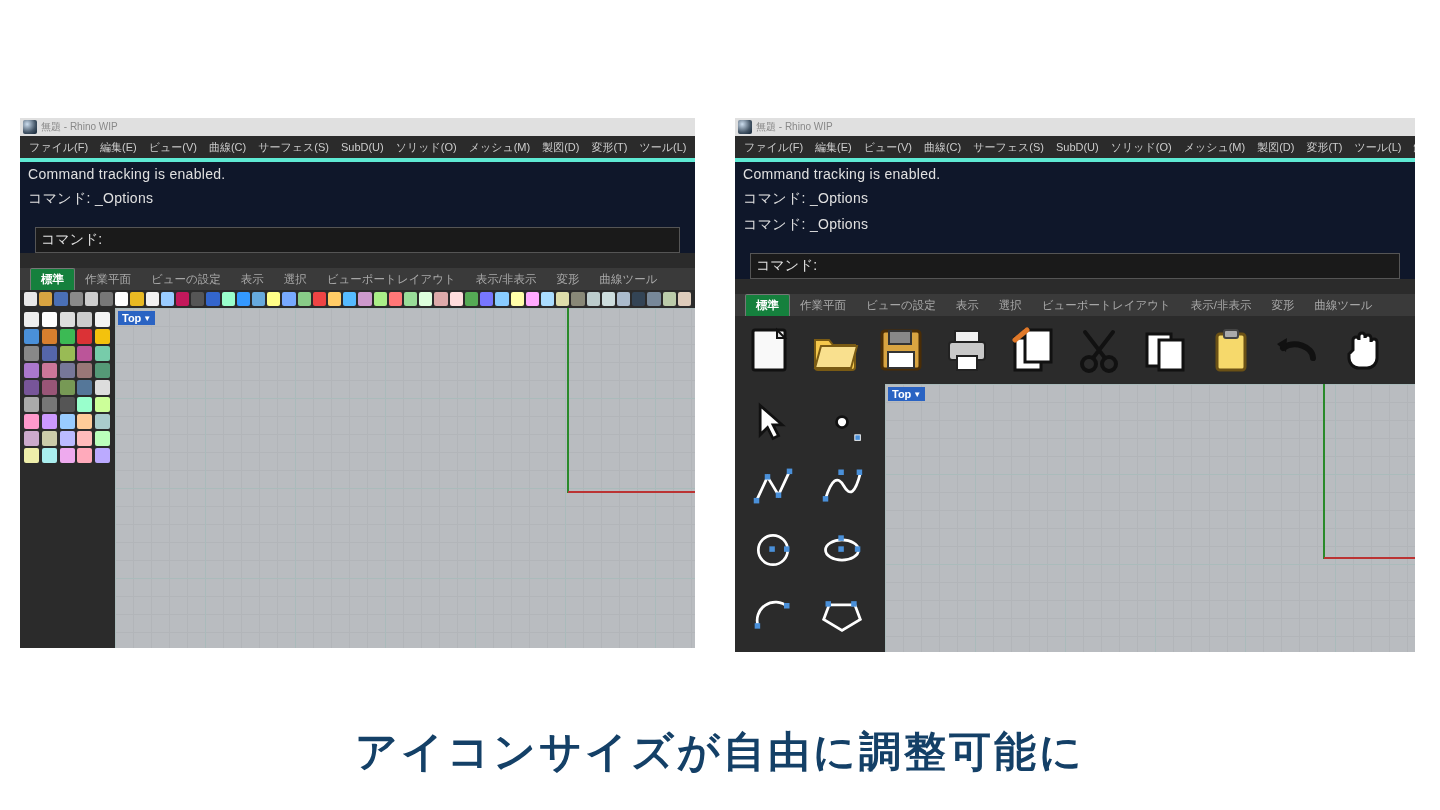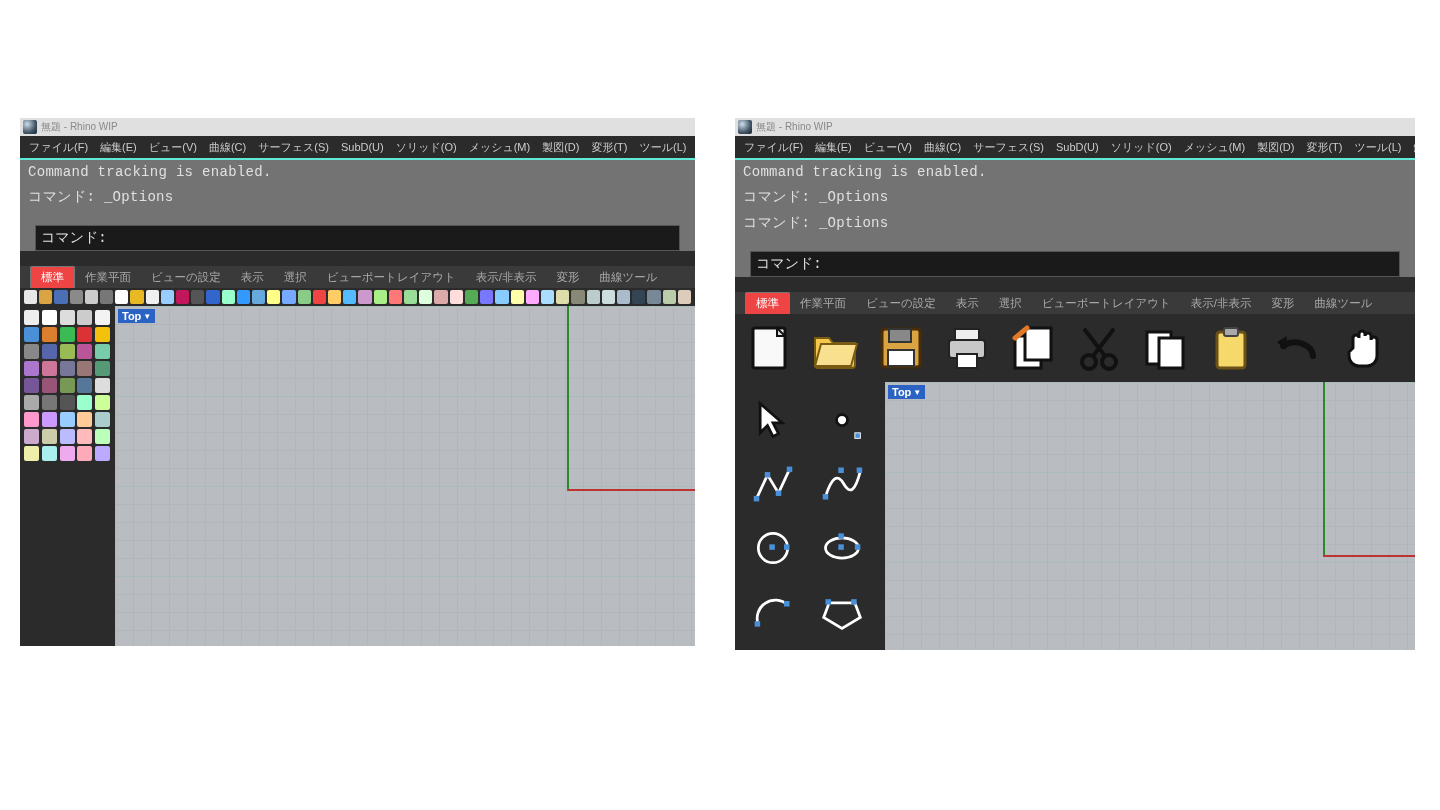--- a/index.html
+++ b/index.html
@@ -7,26 +7,26 @@
   .container { position: relative; width: 1440px; height: 810px; }
   .caption { position: absolute; bottom: 30px; width: 100%; text-align: center; font-size: 42px; font-weight: 800; color: #144067; letter-spacing: 3px; }
   .app { position: absolute; background: #2b2b2b; }
   .app.left { left: 20px; top: 118px; width: 675px; height: 506px; }
   .app.right { left: 735px; top: 118px; width: 680px; height: 506px; }
   .titlebar { background: #e0e0e0; height: 18px; display: flex; align-items: center; padding: 0 3px; }
   .tb-icon { width: 14px; height: 14px; background: radial-gradient(circle at 30% 30%, #cde 0%, #456 60%, #123 100%); border-radius: 2px; margin-right: 4px; }
   .tb-text { font-size: 10px; color: #888; }
   .menubar { background: #2b2b2b; height: 22px; display: flex; align-items: center; padding: 0 3px; overflow: hidden; white-space: nowrap; }
   .menu-item { font-size: 11px; color: #ccc; padding: 0 6px; cursor: pointer; }
-  .cmdarea { background: #737373; border-top: 2px solid #5eead4; font-family: Liberation Mono, monospace; font-size: 14px; color: #e0e0e0; }
+  .cmdarea { background: #0f172a; border-top: 4px solid #5eead4; font-family: Liberation Sans, sans-serif; font-size: 14px; color: #e0e0e0; }
   .cmdline { padding: 4px 8px; font-size: 14px; letter-spacing: 0.3px; }
   .cmdinput-row { border: 1px solid #555; margin: 15px; padding: 3px 5px; background: #1a1a1a; }
   .tabbar { background: #3a3a3a; height: 22px; display: flex; align-items: flex-end; padding-left: 10px; overflow: hidden; white-space: nowrap; }
   .tab { font-size: 11.5px; padding: 3px 10px 3px; color: #aaa; cursor: pointer; }
-  .tab.active { background: #ef4444; color: #fff; border: 1px solid #777; border-bottom: none; border-radius: 2px 2px 0 0; }
+  .tab.active { background: #15803d; color: #fff; border: 1px solid #777; border-bottom: none; border-radius: 2px 2px 0 0; font-weight: bold; }
   .main-toolbar { background: #2b2b2b; display: flex; align-items: center; padding: 2px 4px; gap: 2px; overflow: hidden; }
   .tb-small { width: 14px; height: 14px; background: #555; border-radius: 2px; }
   .main-toolbar.big { padding: 6px 6px; gap: 10px; }
   .tb-big { width: 56px; height: 56px; display: flex; align-items: center; justify-content: center; }
   .workspace { display: flex; position: relative; }
   .app.left .workspace { height: calc(506px - 18px - 22px - 86px - 22px - 18px); }
   .app.right .workspace { height: calc(506px - 18px - 22px - 108px - 22px - 68px); }
   .sidebar { background: #2b2b2b; display: grid; align-content: start; padding: 4px; gap: 2px; }
   .app.left .sidebar { width: 95px; grid-template-columns: repeat(5, 1fr); }
   .sb-sm { width: 15px; height: 15px; background: #555; border-radius: 2px; }
@@ -351,14 +351,15 @@
       <div class="vp-label">
             <span>Top</span>
             <span class="dd">▼</span>
           </div>
       <div class="axis-y" style="right:90px; top:0; width:2px; height:175px;"></div>
       <div class="axis-x" style="right:0; top:173px; width:91px; height:2px;"></div>
     </div>
   </div>
 </div>
 
+<div class="caption">アイコンサイズが自由に調整可能に</div>
 
 </div>
 
 </body></html>

